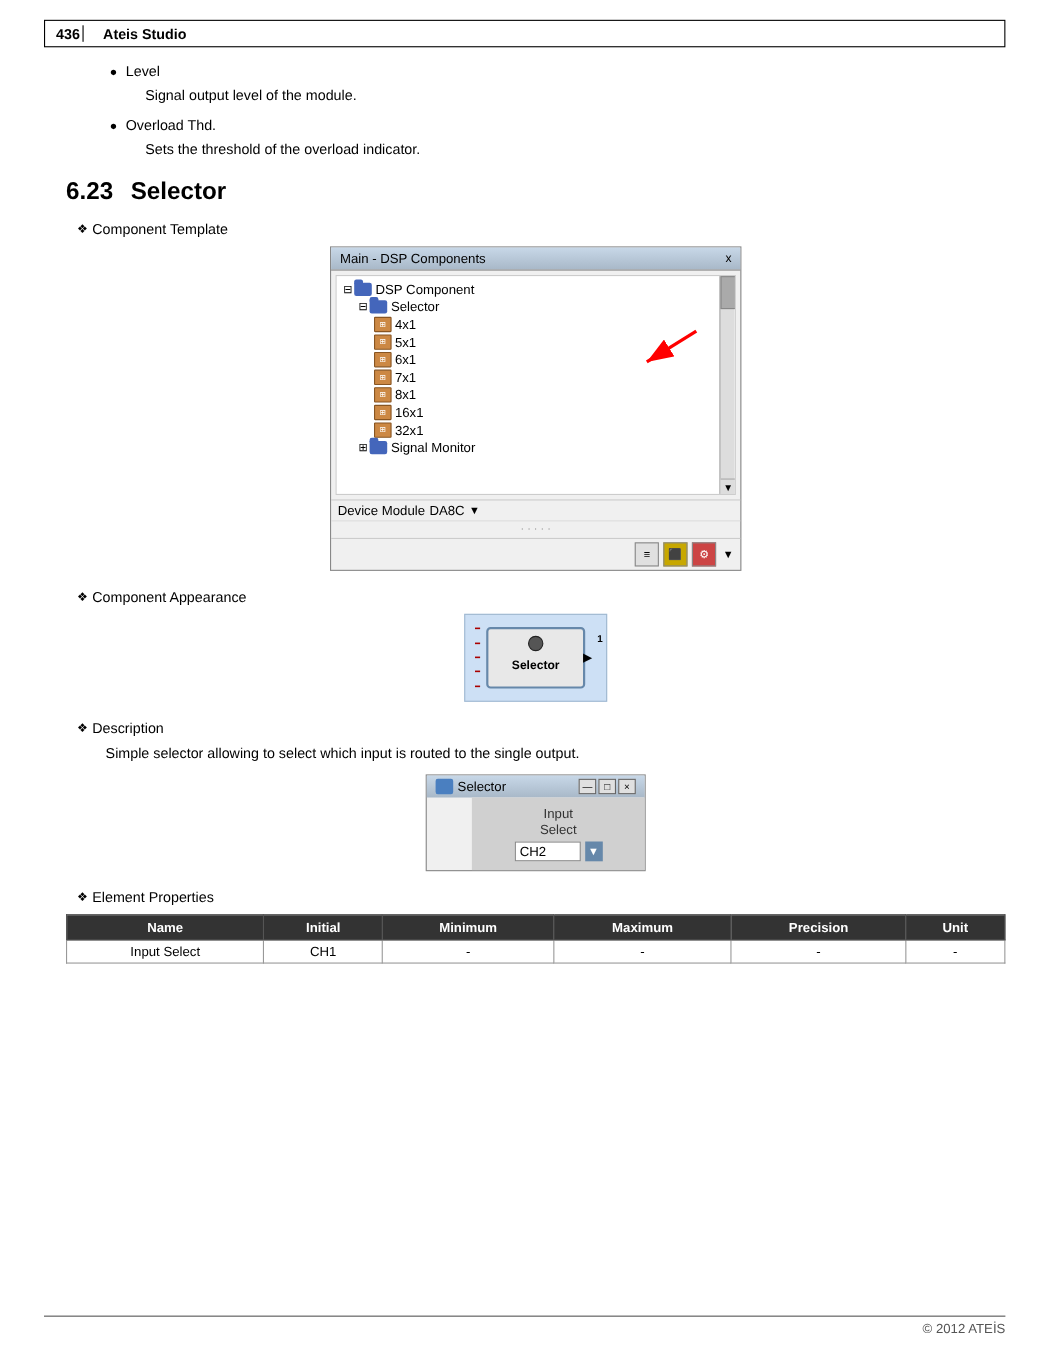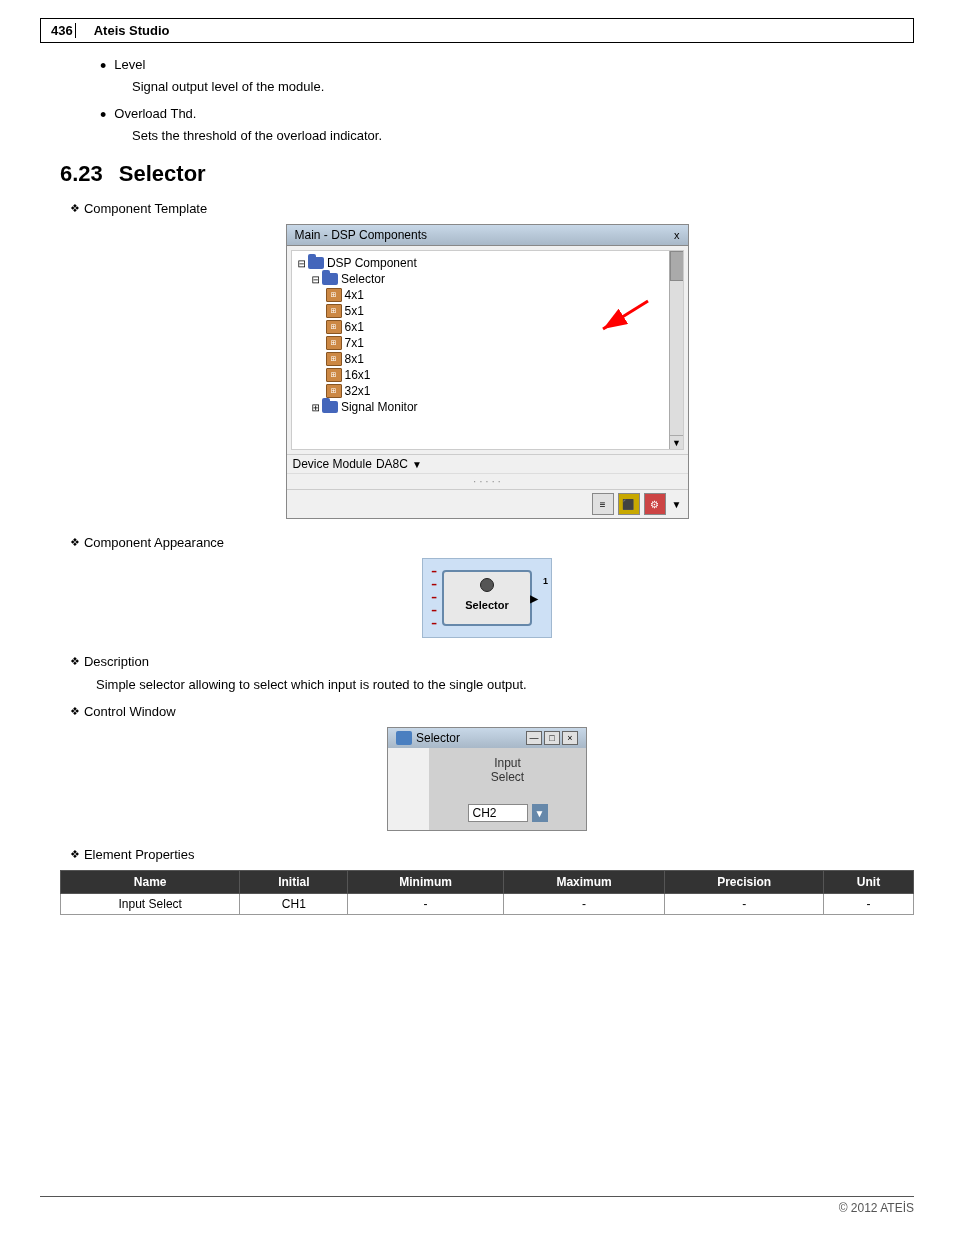--- a/index.html
+++ b/index.html
@@ -91,21 +91,21 @@
       content: '❖';
       font-size: 11px;
       margin-right: 4px;
       color: #000;
     }
 
     
     .dsp-window {
       border: 1px solid #888;
       background: #f0f0f0;
-      width: 403px;
+      width: 374px;
       margin: 0 auto 16px auto;
       font-size: 12px;
       position: relative;
     }
     .dsp-titlebar {
       background: linear-gradient(to bottom, #c8d8e8, #a8b8c8);
       padding: 3px 8px;
       font-size: 12px;
       display: flex;
       align-items: center;
@@ -270,21 +270,21 @@
       justify-content: center;
       font-size: 9px;
       cursor: pointer;
     }
     .control-body {
       padding: 8px 28px;
       background: #d0d0d0;
       display: flex;
       flex-direction: column;
       align-items: center;
-      gap: 20px;
+      gap: 4px;
       margin-left: 41px;
     }
     .control-label-row {
       text-align: center;
       font-size: 12px;
       color: #333;
     }
     .control-dropdown-row {
       display: flex;
       gap: 4px;
@@ -530,23 +530,20 @@
 
       <div style="position:absolute; right:-8px; top:50%; transform:translateY(-50%); font-size:10px;">▶</div>
     </div>
   </div>
 
   <div class="subsection-label">
     <span>Description</span>
   </div>
   <p style="margin-left:36px; margin-bottom:12px; font-size:13px;">Simple selector allowing to select which input is routed to the single output.</p>
 
-  <div class="subsection-label">
-    <span>Control Window</span>
-  </div>
 
   <div class="control-window">
     <div class="control-titlebar">
       <div class="control-titlebar-left">
         <span class="control-titlebar-icon"></span>
         <span>Selector</span>
       </div>
       <div class="control-titlebar-btns">
         <div class="ctrl-btn">—</div>
         <div class="ctrl-btn">□</div>

